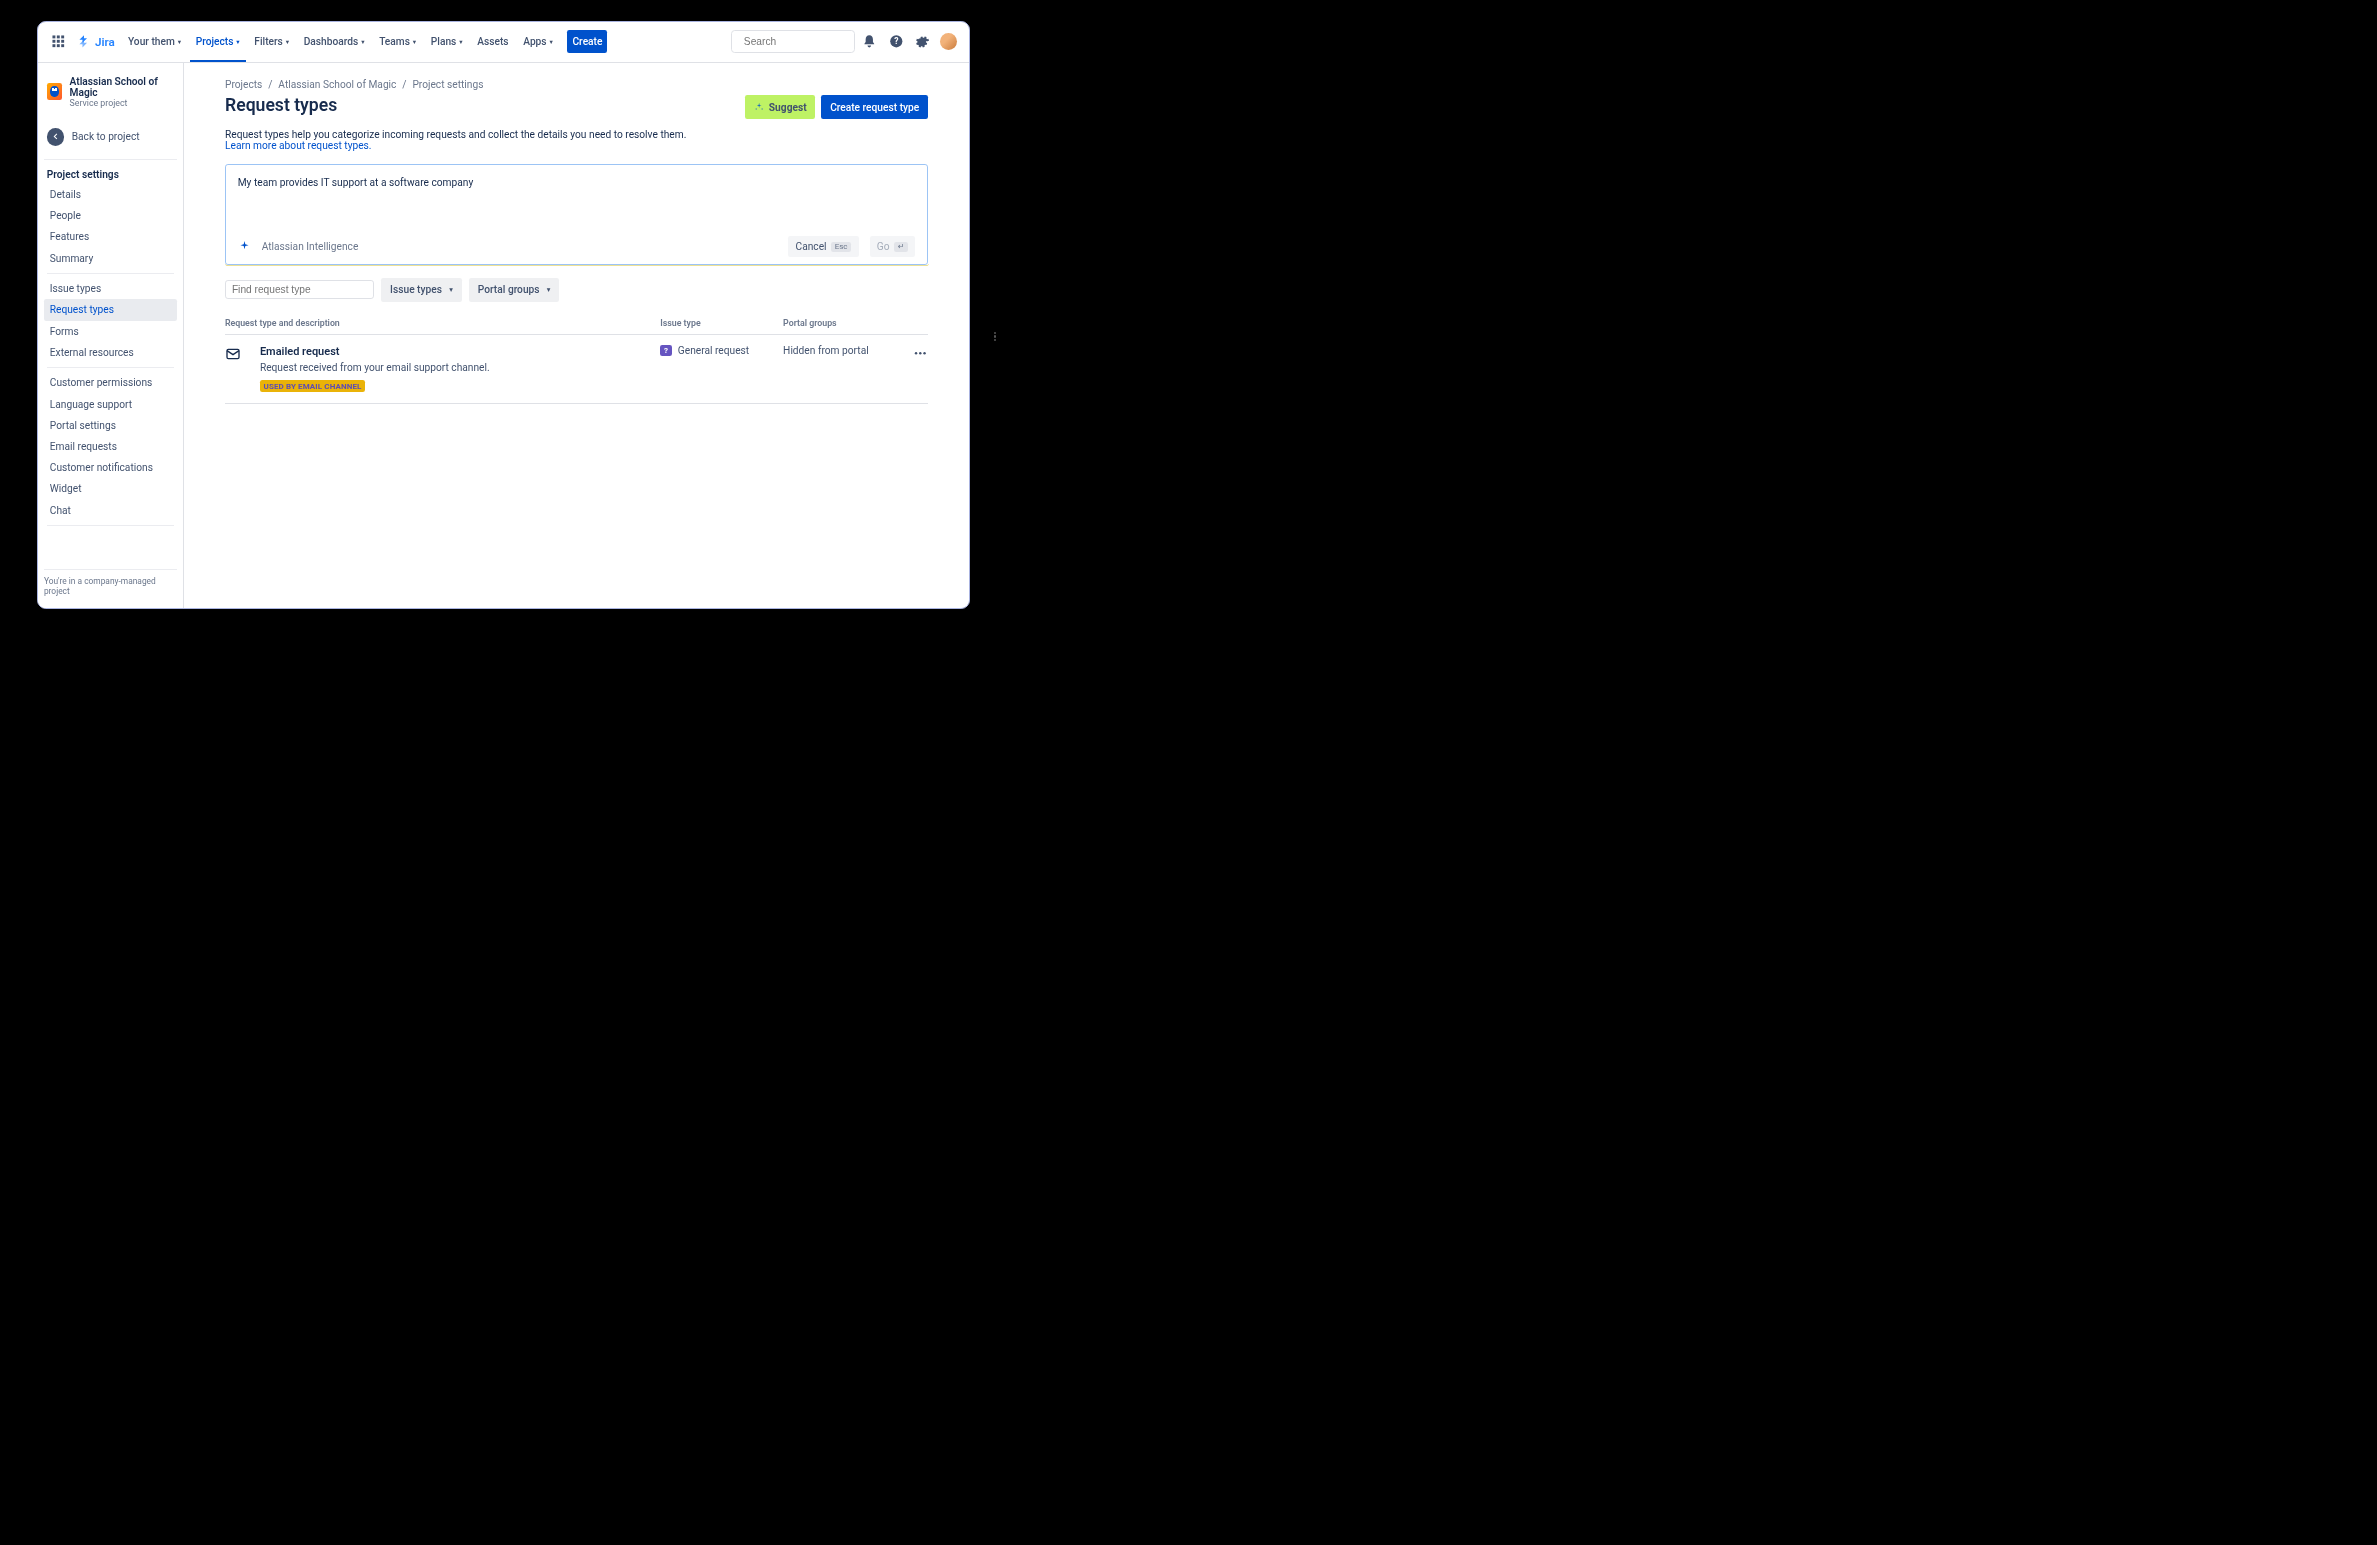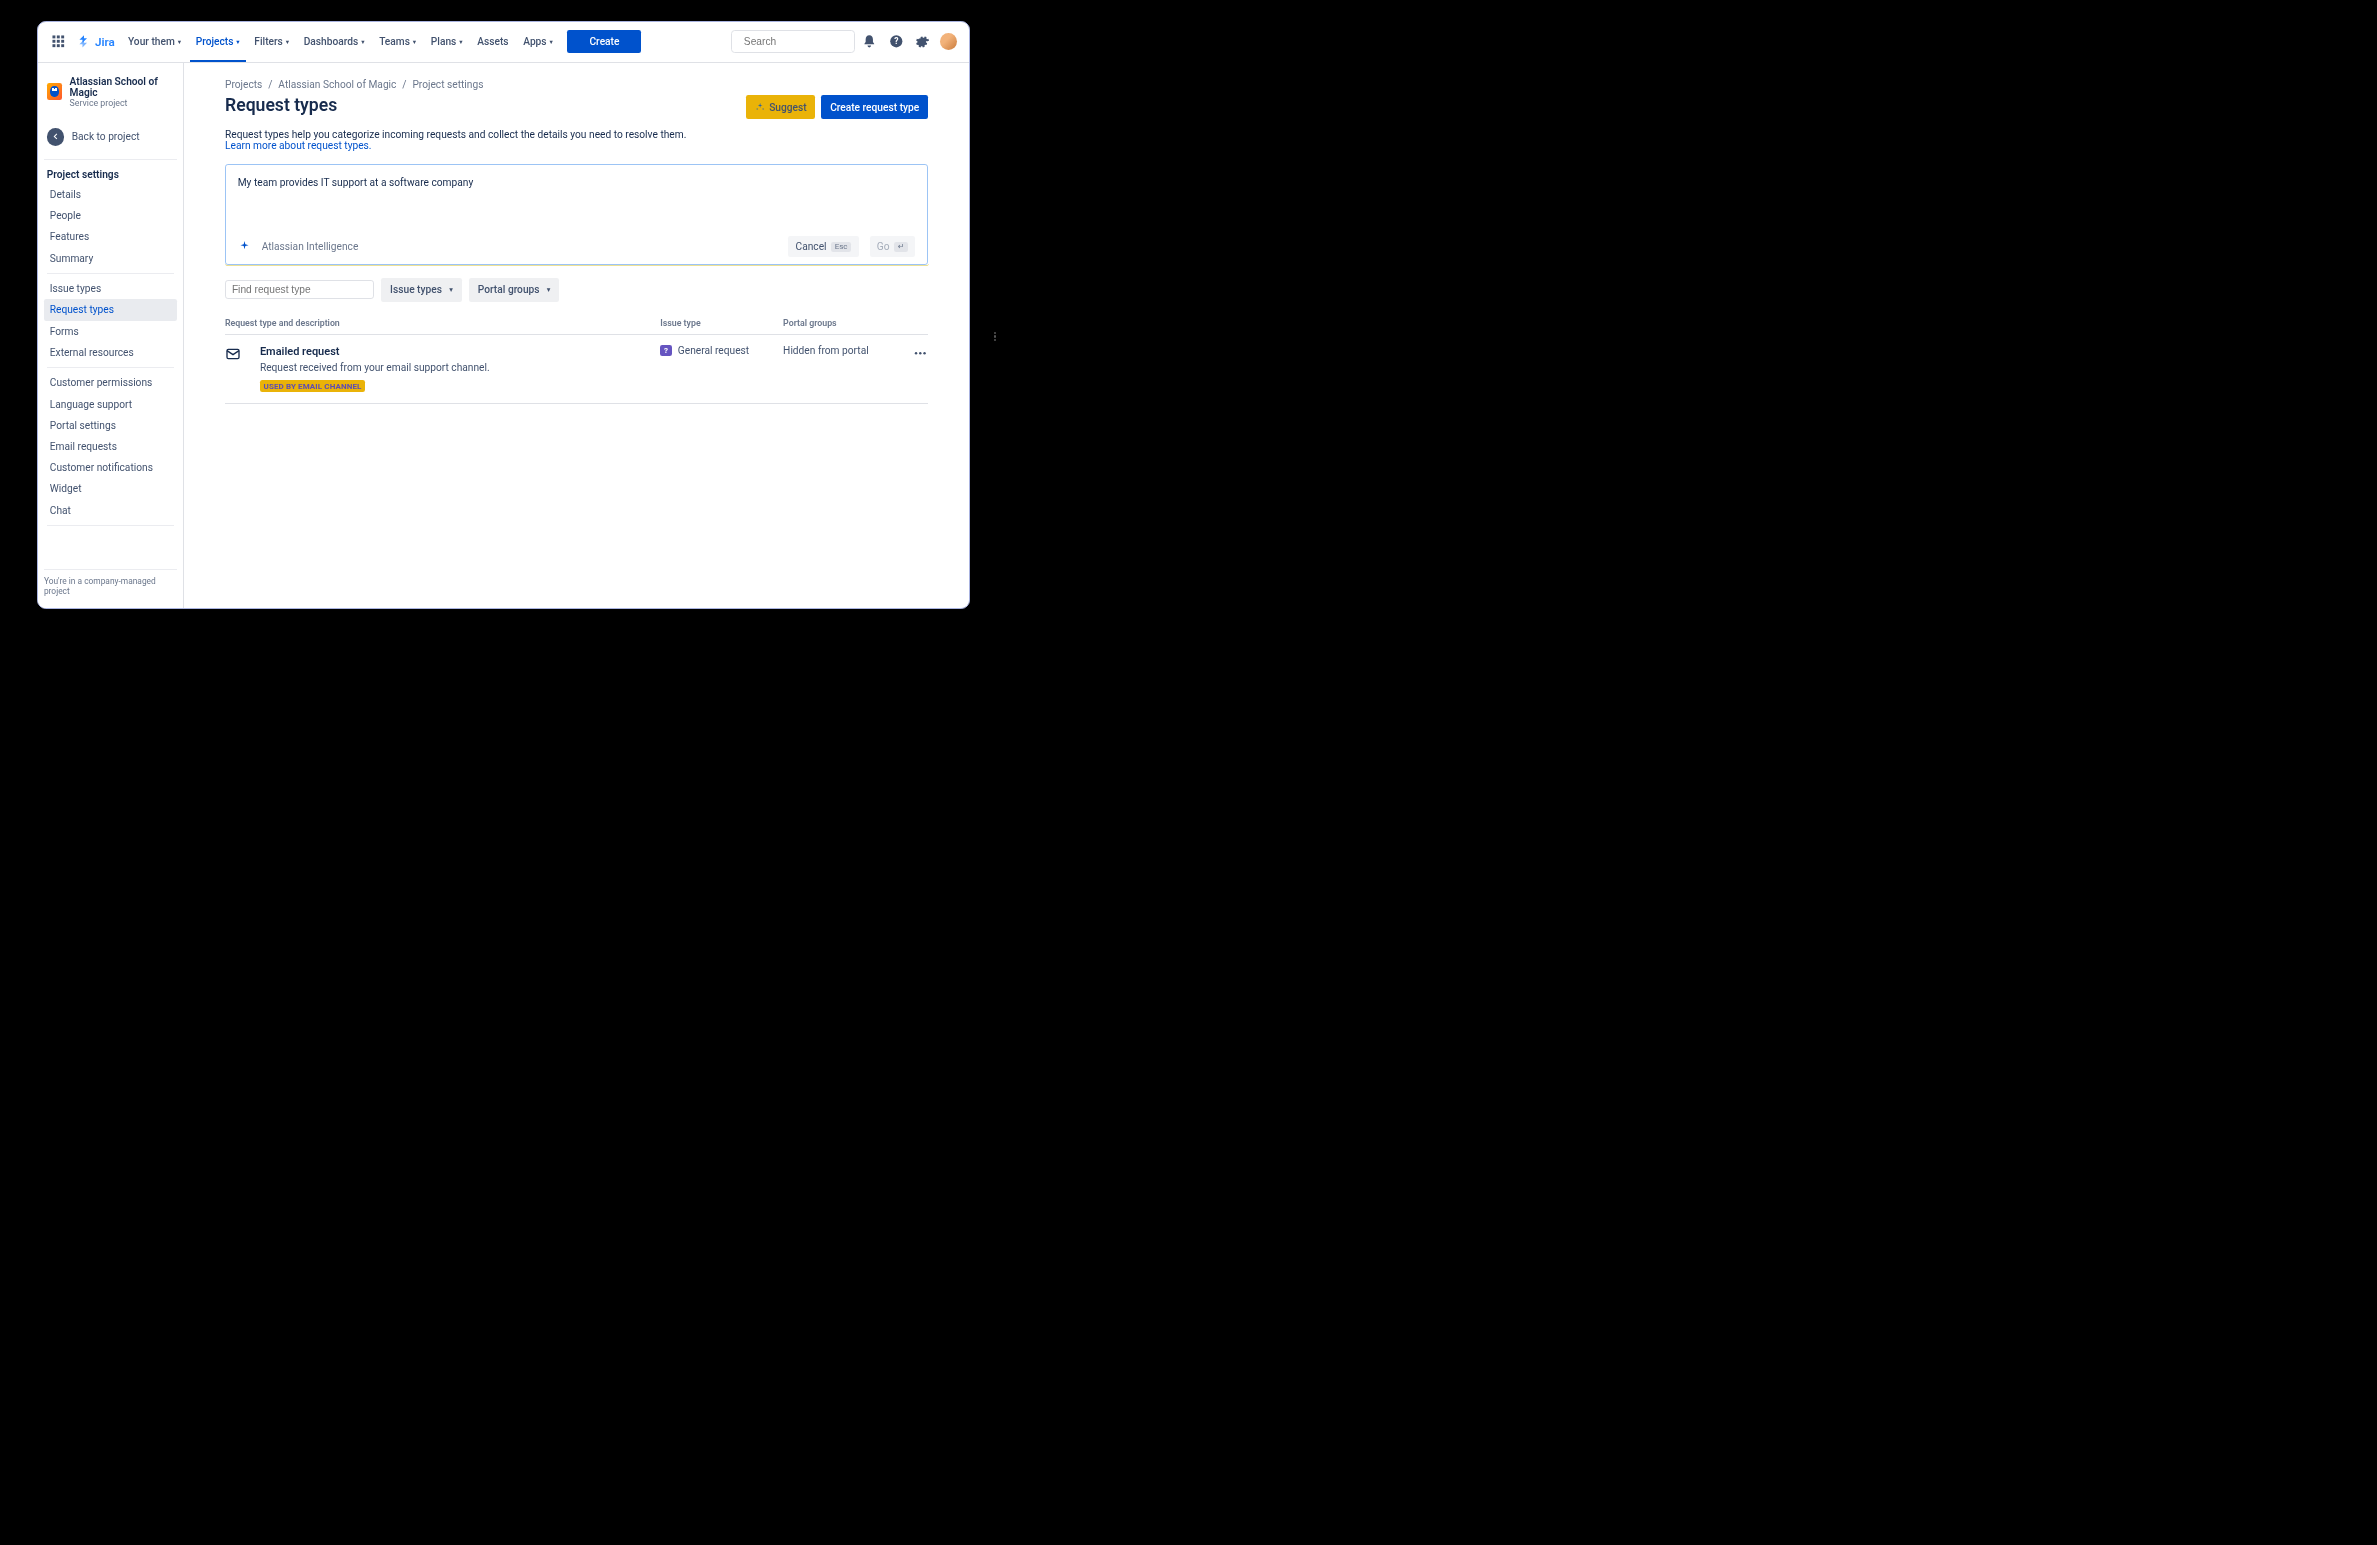--- a/index.html
+++ b/index.html
@@ -37,21 +37,21 @@
 }
 .app-switcher { width: 23.4px; height: 23.4px; border-radius: 2.2px; color: #42526E; }
 .logo { gap: 2.9px; padding: 0 4.4px; color: #2684FF; font-weight: 600; font-size: 11.7px; }
 .nav-item {
   padding: 0 5.9px; height: 40px; color: #42526E; font-weight: 500; gap: 2.9px;
   border-bottom: 2.2px solid transparent; border-top: 2.2px solid transparent;
 }
 .nav-item.active { color: #0052CC; border-bottom-color: #0052CC; }
 .nav-item .chev { font-size: 6.6px; color: inherit; margin-top: 1.5px; }
 .nav-create {
-  background: #0052CC; color: #fff; padding: 0 22px; height: 23.4px;
+  background: #0052CC; color: #fff; padding: 0 5px; height: 23.4px;
   border-radius: 2.2px; font-weight: 500; margin-left: 5.9px;
 }
 .topnav-spacer { flex: 1; }
 .search-box {
   display: flex; align-items: center; gap: 5.9px;
   border: 1.5px solid #DFE1E6; border-radius: 3.7px; height: 23.4px;
   padding: 0 5.9px; width: 124px; color: #6B778C;
 }
 .search-box input {
   border: none; outline: none; font-size: 10.2px; flex: 1; color: #172B4D; background: transparent;
@@ -113,21 +113,21 @@
 .main { flex: 1; padding: 16px 41px 17.6px 41px; overflow-y: auto; }
 .breadcrumbs { display: flex; gap: 5.9px; align-items: center; color: #6B778C; font-size: 10.2px; margin-bottom: 5.9px; }
 .breadcrumbs .sep { color: #6B778C; }
 .page-header-row { display: flex; align-items: flex-start; justify-content: space-between; }
 .page-title { font-size: 17.6px; font-weight: 600; color: #172B4D; }
 .header-actions { display: flex; gap: 5.9px; }
 .btn {
   display: inline-flex; align-items: center; gap: 4.4px;
   height: 23.4px; padding: 0 8.8px; border-radius: 2.2px; font-weight: 500; font-size: 10.2px;
 }
-.btn-subtle { background: #eab308; color: #42526E; }
+.btn-subtle { background: #bef264; color: #42526E; font-weight: bold; }
 .btn-primary { background: #0052CC; color: #fff; }
 .page-desc { margin-top: 10.2px; font-size: 10.2px; color: #172B4D; }
 .page-desc a { color: #0052CC; text-decoration: none; }
 
 .ai-box {
   margin-top: 13px; border: 1.5px solid #9CC4F5; border-radius: 2.9px;
   padding: 11.7px 11.7px 7.3px 11.7px;
   position: relative;
 }
 .ai-box::before {

